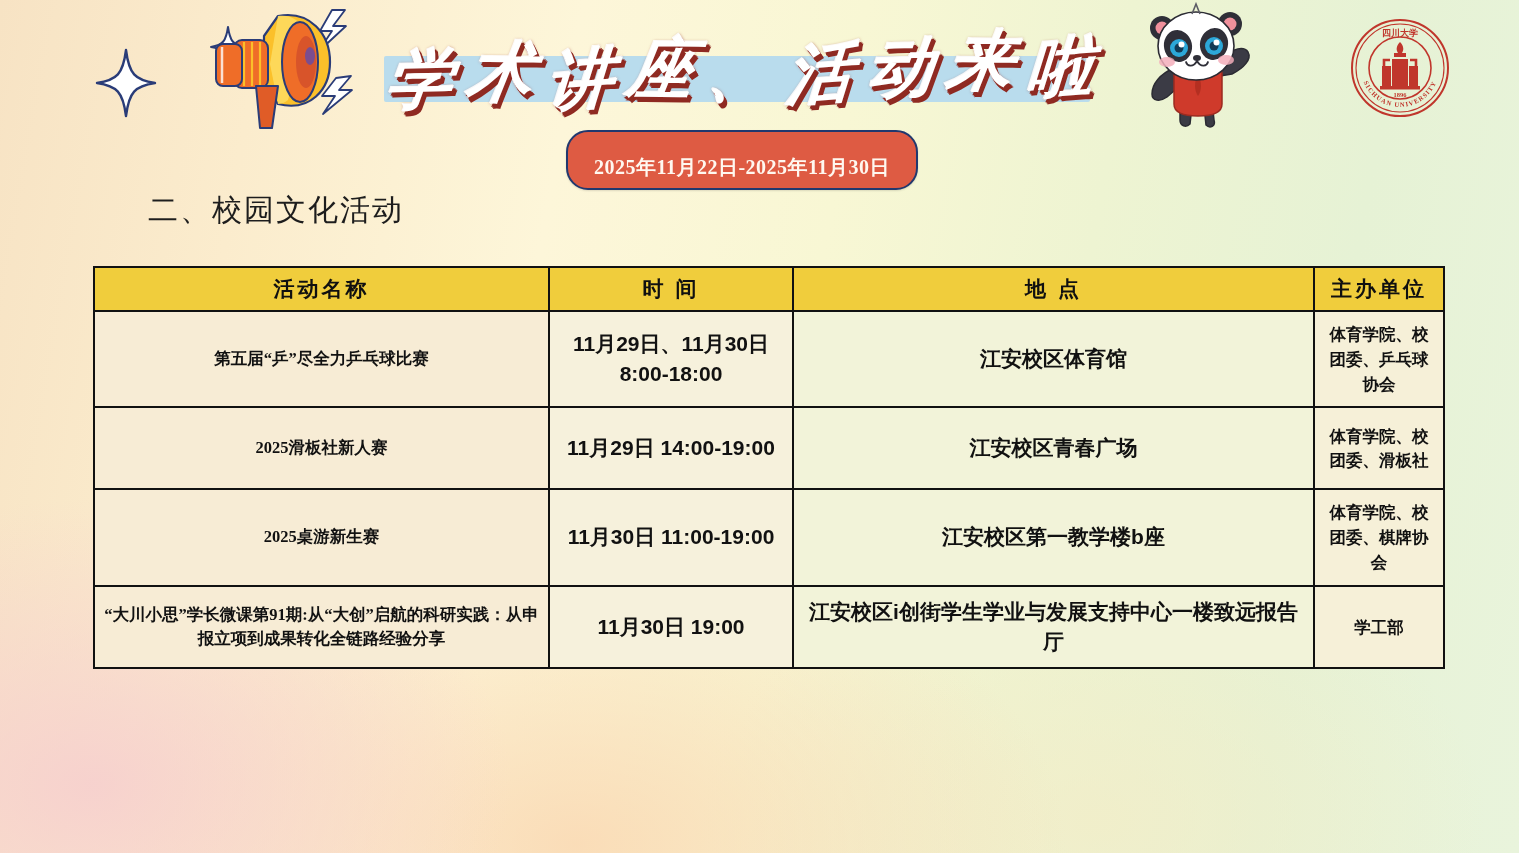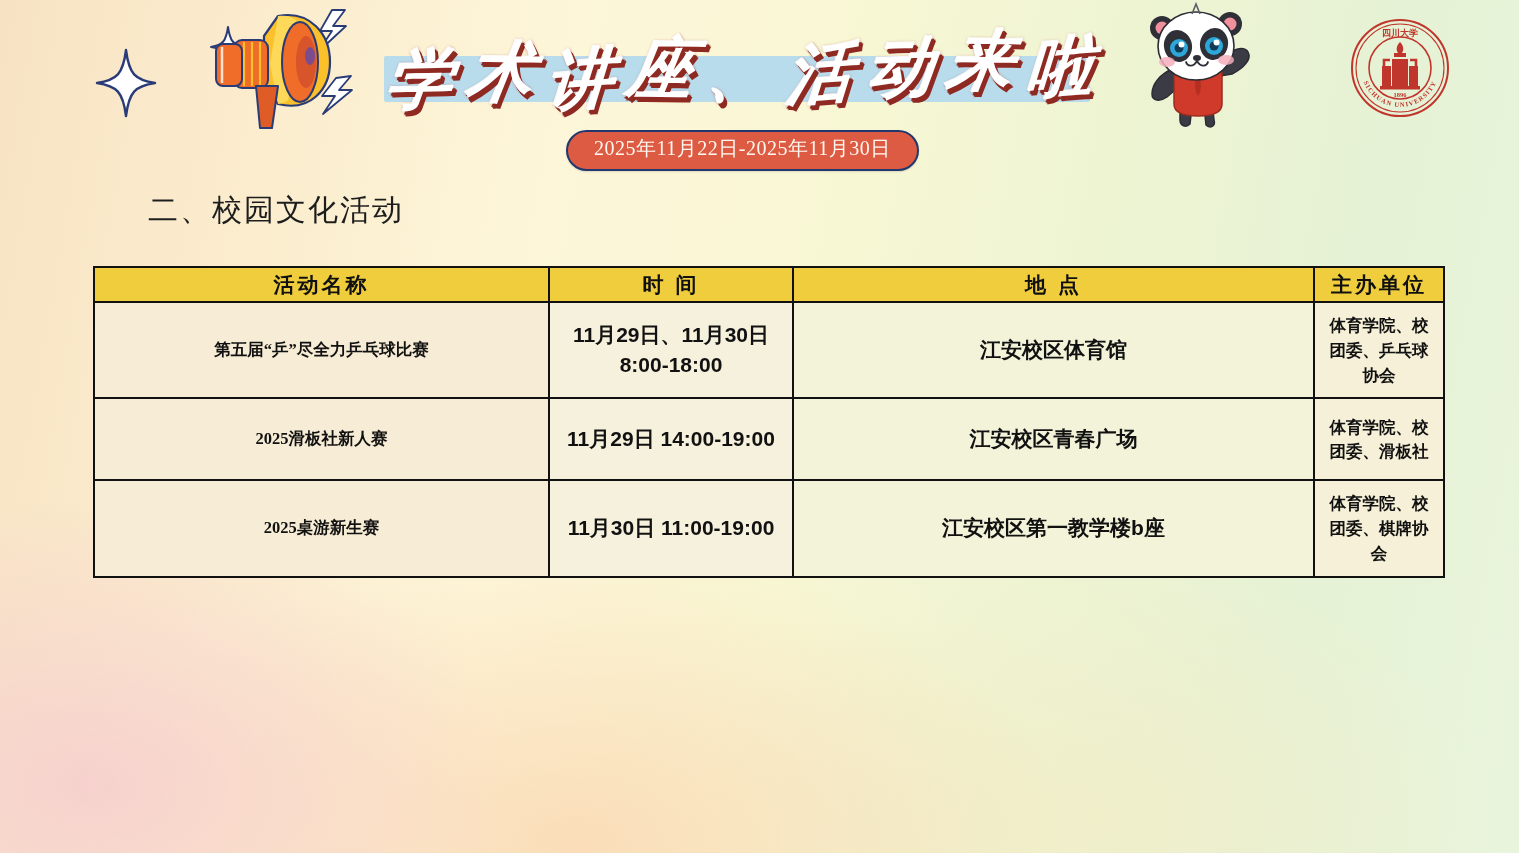--- a/index.html
+++ b/index.html
@@ -68,28 +68,28 @@
     white-space: nowrap;
     transform: skewX(-8deg) rotate(-1.4deg);
   }
   .brush-title span { display: inline-block; }
   .brush-title span:nth-child(2n) { transform: translateY(-5px) rotate(2deg); }
   .brush-title span:nth-child(3n) { transform: translateY(4px) rotate(-3deg); }
 
   .date-badge {
     position: absolute;
     left: 566px; top: 130px;
-    padding: 3px 26px 7px 26px;
+    padding: 22px 26px 7px 26px;
     background: #de5b43;
     border: 2.5px solid #21386e;
     border-radius: 22px;
     color: #fff8f0;
     font-family: "Liberation Serif", "DejaVu Serif", serif;
     font-size: 20px;
-    font-weight: 400;
+    font-weight: 700;
     letter-spacing: 0.5px;
     white-space: nowrap;
     box-shadow: 0 1px 2px rgba(0,0,0,0.12);
   }
 
   
   .megaphone { position: absolute; left: 160px; top: 4px; width: 220px; height: 130px; }
   .star { position: absolute; }
 
   
@@ -120,21 +120,21 @@
     border: 2.5px solid #111;
   }
   #activity-table col.c-name  { width: 455px; }
   #activity-table col.c-time  { width: 244px; }
   #activity-table col.c-place { width: 521px; }
   #activity-table col.c-org   { width: 130px; }
 
   #activity-table th {
     background: #f0cd3c;
     border: 2.2px solid #111;
-    height: 35px;
+    height: 44px;
     font-size: 21px;
     font-weight: 700;
     color: #101010;
     letter-spacing: 3px;
     font-family: "Liberation Sans", "DejaVu Sans", sans-serif;
   }
   #activity-table td {
     border: 2.2px solid #111;
     text-align: center;
     vertical-align: middle;
@@ -302,16 +302,22 @@
         <td class="cell-time">11月29日 14:00-19:00</td>
         <td class="cell-place">江安校区青春广场</td>
         <td class="cell-org">体育学院、校团委、滑板社</td>
       </tr>
       <tr class="r3">
         <td class="cell-name">2025桌游新生赛</td>
         <td class="cell-time">11月30日 11:00-19:00</td>
         <td class="cell-place">江安校区第一教学楼b座</td>
         <td class="cell-org">体育学院、校团委、棋牌协会</td>
       </tr>
+      <tr class="r4">
+        <td class="cell-name">“大川小思”学长微课第91期:从“大创”启航的科研实践：从申报立项到成果转化全链路经验分享</td>
+        <td class="cell-time">11月30日 19:00</td>
+        <td class="cell-place">江安校区i创街学生学业与发展支持中心一楼致远报告厅</td>
+        <td class="cell-org">学工部</td>
+      </tr>
     </tbody>
   </table>
 
 </div>
 
 </body></html>

